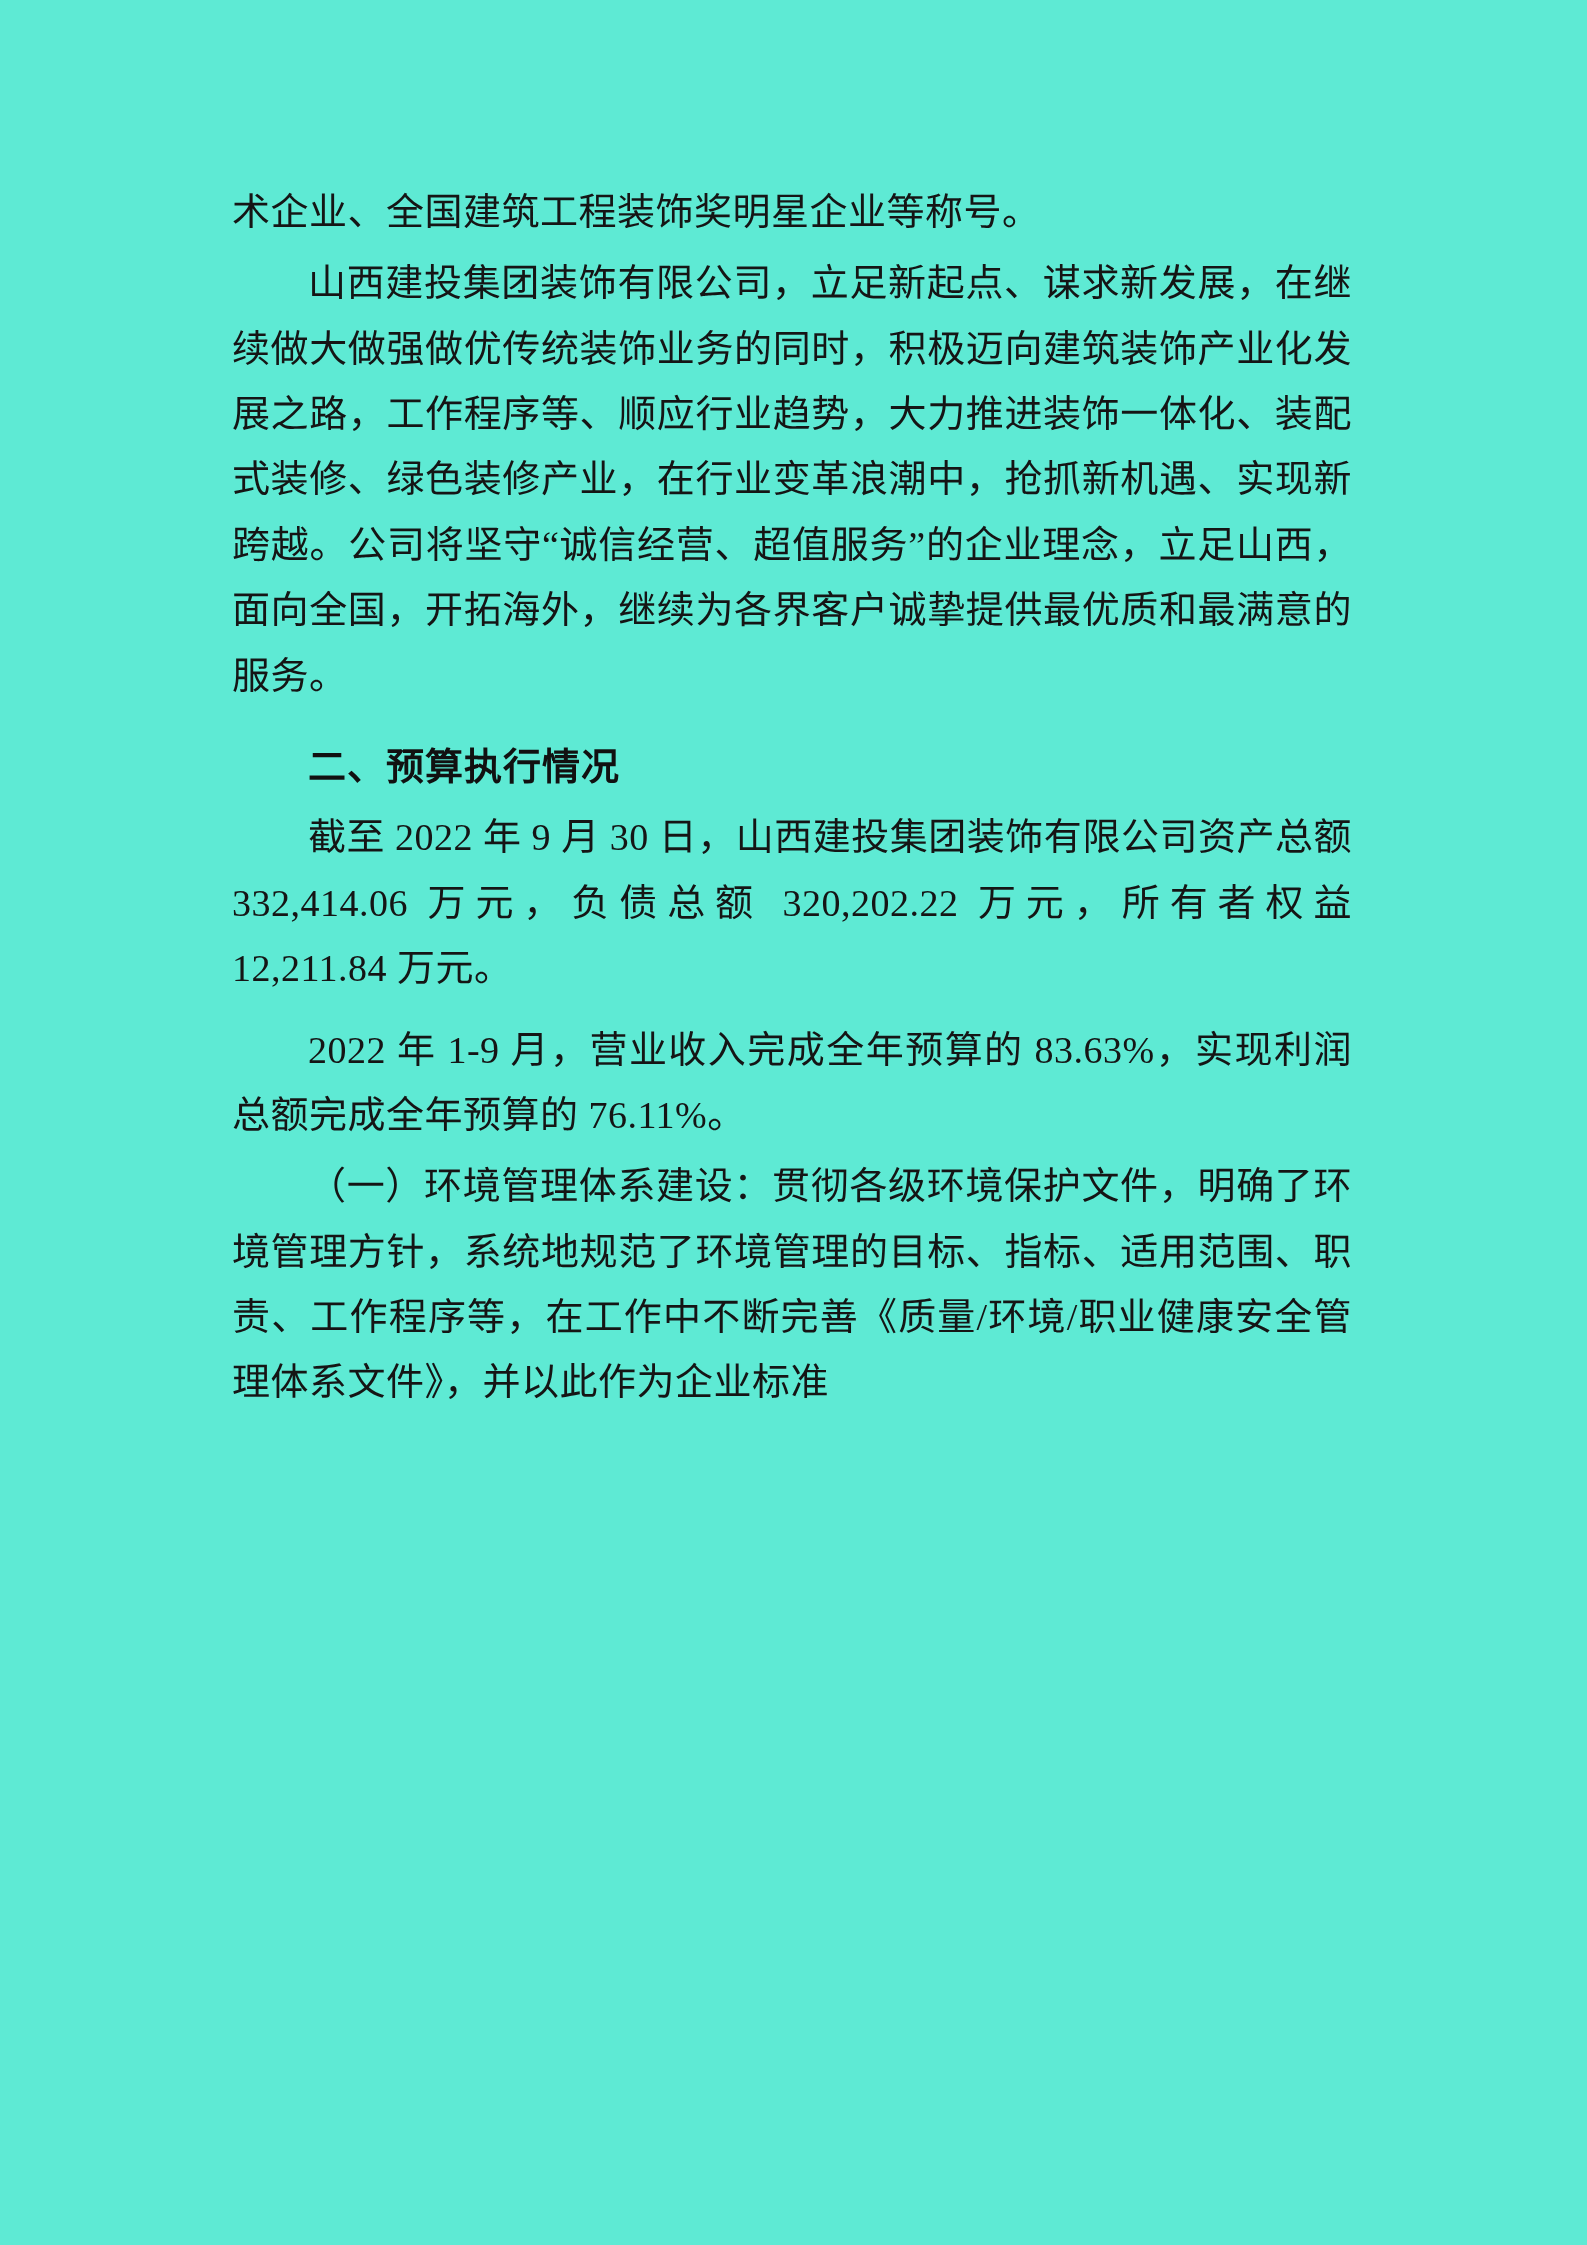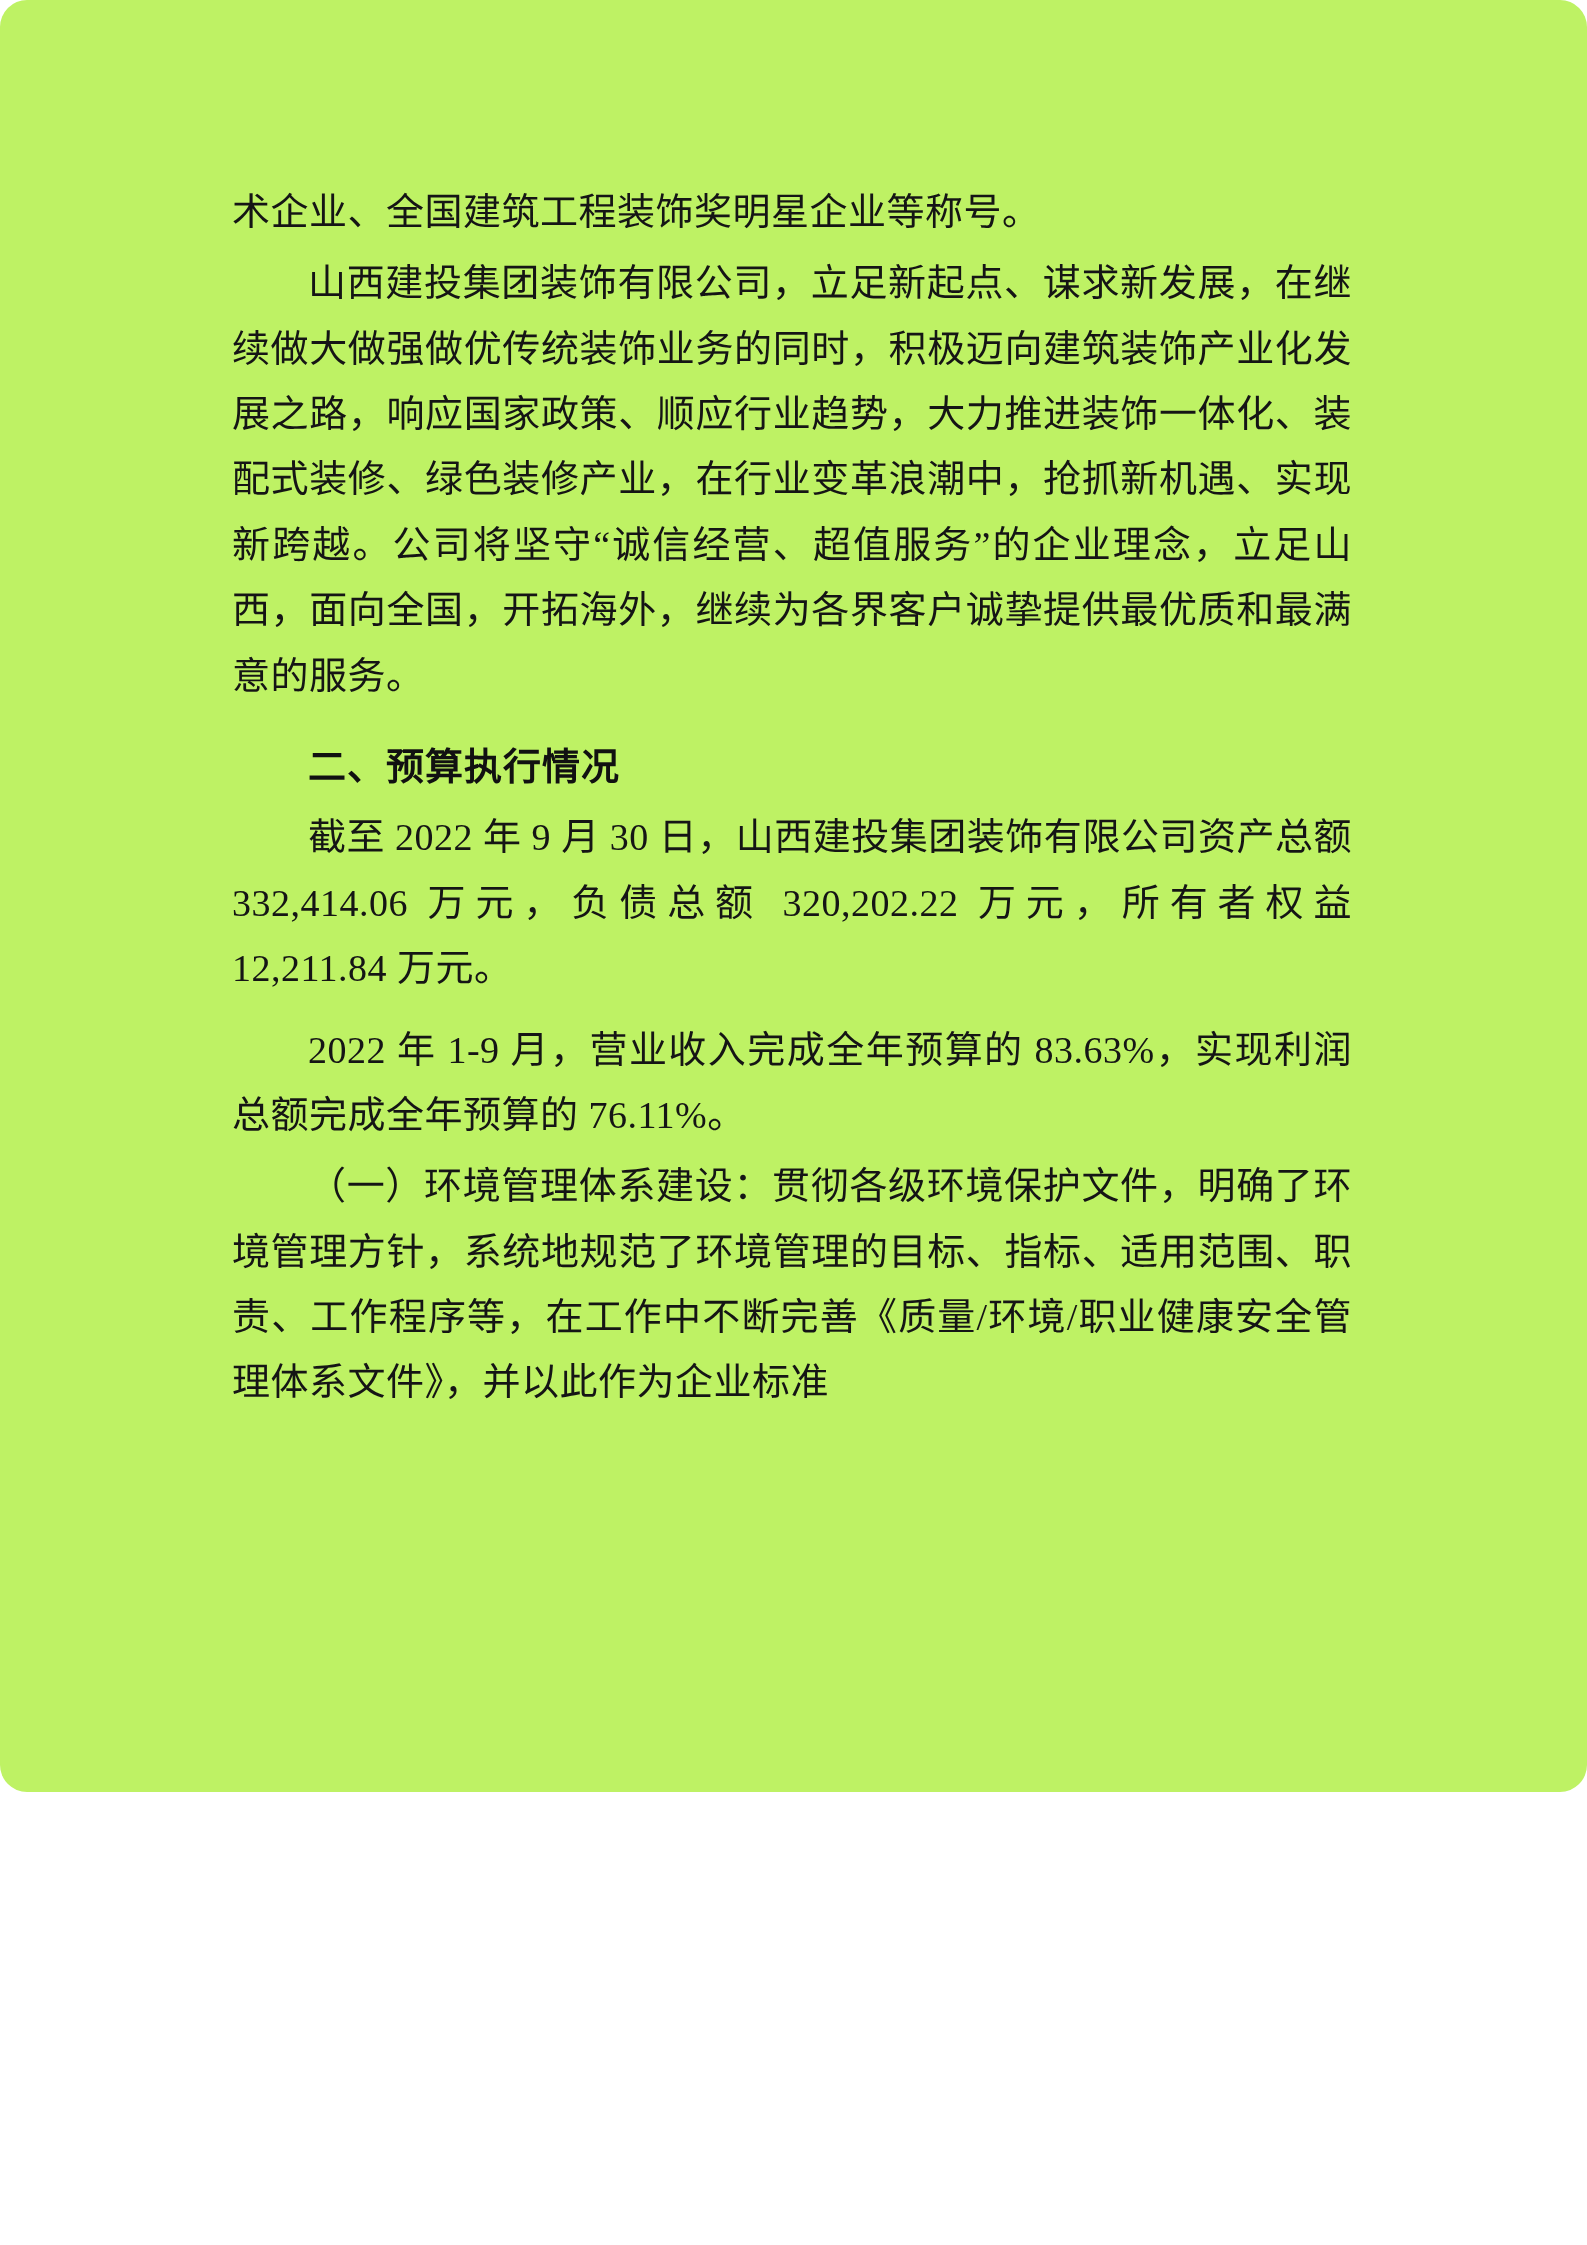--- a/index.html
+++ b/index.html
@@ -4,27 +4,26 @@
 <title>文档</title>
 <style>
   html, body {
     margin: 0;
     padding: 0;
     background: #ffffff;
   }
   .page {
     position: relative;
     width: 1587px;
-    height: 1792px;
-    background: #bef264;
+    height: 2245px;
+    background: #5eead4;
     margin: 0 auto;
     overflow: hidden;
     font-family: "Liberation Serif", "DejaVu Serif", serif;
     color: #111111;
-    border-radius: 27px;
   }
   .content {
     position: absolute;
     left: 232px;
     top: 180px;
     width: 1120px;
   }
   p.para {
     margin: 0 0 6px 0;
     font-size: 38px;
@@ -50,21 +49,21 @@
   .spacer-sm { height: 10px; }
 </style>
 </head>
 <body>
 
 <div class="page">
   <div class="content">
 
     <p class="para">术企业、全国建筑工程装饰奖明星企业等称号。</p>
 
-    <p class="para indent">山西建投集团装饰有限公司，立足新起点、谋求新发展，在继续做大做强做优传统装饰业务的同时，积极迈向建筑装饰产业化发展之路，响应国家政策、顺应行业趋势，大力推进装饰一体化、装配式装修、绿色装修产业，在行业变革浪潮中，抢抓新机遇、实现新跨越。公司将坚守“诚信经营、超值服务”的企业理念，立足山西，面向全国，开拓海外，继续为各界客户诚挚提供最优质和最满意的服务。</p>
+    <p class="para indent">山西建投集团装饰有限公司，立足新起点、谋求新发展，在继续做大做强做优传统装饰业务的同时，积极迈向建筑装饰产业化发展之路，工作程序等、顺应行业趋势，大力推进装饰一体化、装配式装修、绿色装修产业，在行业变革浪潮中，抢抓新机遇、实现新跨越。公司将坚守“诚信经营、超值服务”的企业理念，立足山西，面向全国，开拓海外，继续为各界客户诚挚提供最优质和最满意的服务。</p>
 
     <h2 class="heading">二、预算执行情况</h2>
 
     <p class="para indent">截至 2022 年 9 月 30 日，山西建投集团装饰有限公司资产总额 332,414.06 万元，负债总额 320,202.22 万元，所有者权益 12,211.84 万元。</p>
 
     <div class="spacer-sm"></div>
 
 
 
     <p class="para indent">2022 年 1-9 月，营业收入完成全年预算的 83.63%，实现利润总额完成全年预算的 76.11%。</p>

